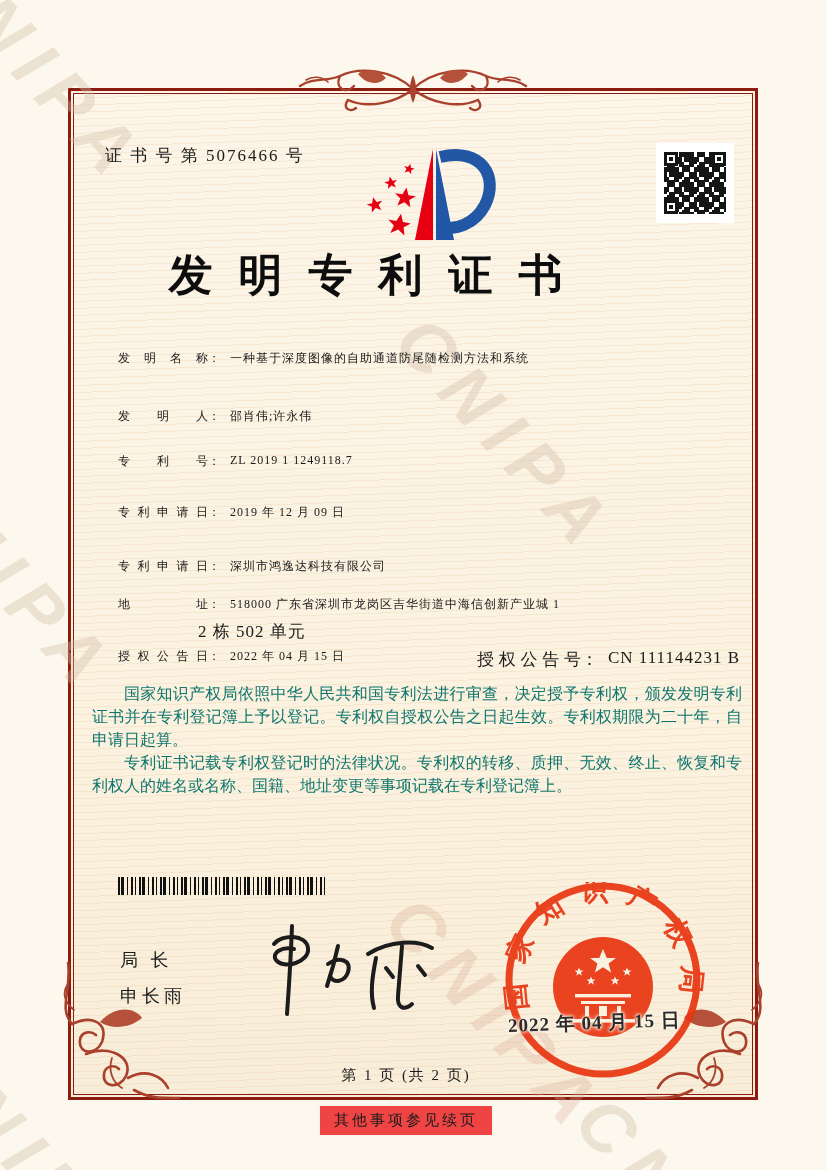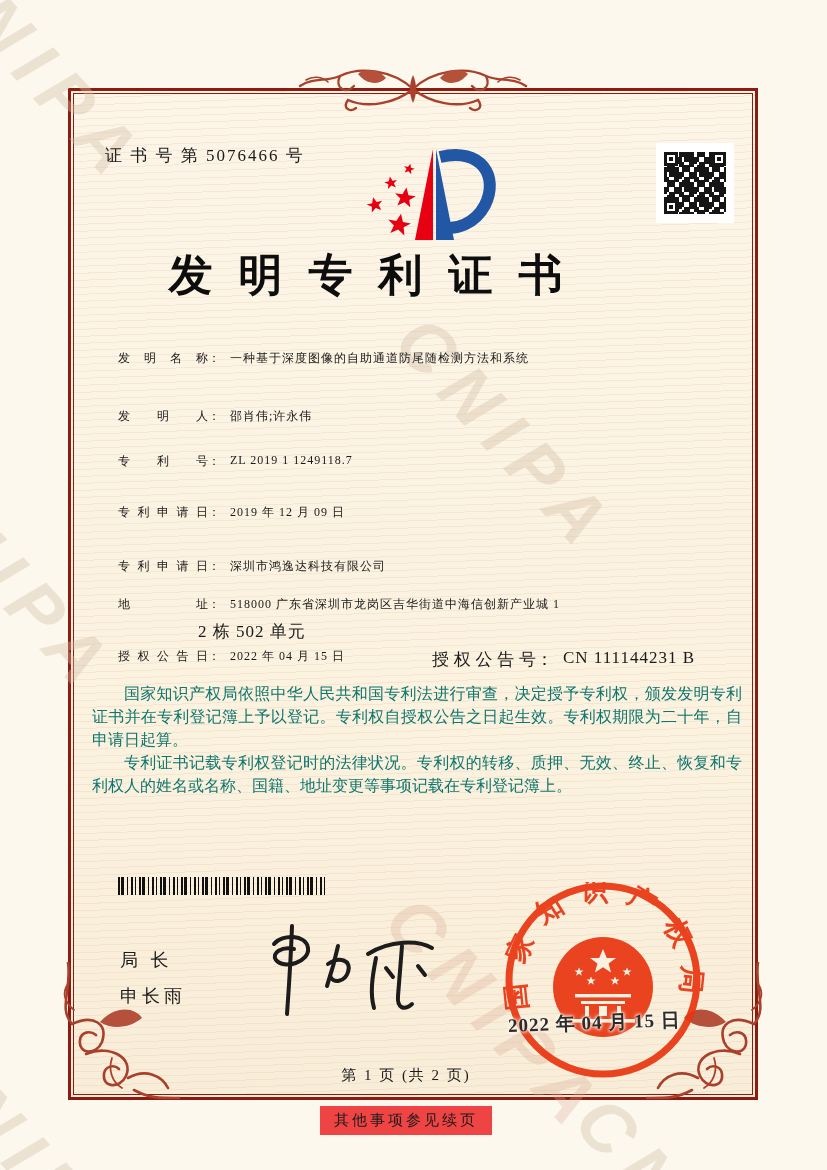--- a/index.html
+++ b/index.html
@@ -49,21 +49,21 @@
     font-size:44px;font-weight:bold;letter-spacing:26px;padding-left:13px;
     box-sizing:border-box;z-index:4;color:#0d0d0d;
   }
   
   .row{position:absolute;left:118px;font-size:12px;z-index:4;white-space:nowrap;}
   .lbl{display:inline-block;width:90px;text-align:justify;text-align-last:justify;vertical-align:top;}
   .colon{display:inline-block;vertical-align:top;}
   .val{display:inline-block;margin-left:10px;vertical-align:top;letter-spacing:1px;}
   .addr-line2{position:absolute;left:198px;top:620px;font-size:17px;letter-spacing:1px;z-index:4;}
   .grant2{position:absolute;left:432px;top:648px;font-size:17px;z-index:4;white-space:nowrap;}
-  .lbl6{display:inline-block;width:104px;text-align:justify;text-align-last:justify;}
+  .lbl6{display:inline-block;width:104px;text-align:justify;text-align-last:justify;margin-left:45px;}
   
   .paras{
     position:absolute;left:92px;top:682px;width:650px;z-index:4;
     font-size:16px;line-height:23px;text-align:justify;color:#0f766e;
   }
   .paras p{margin:0;text-indent:2em;}
   
   .barcode{
     position:absolute;left:118px;top:877px;width:210px;height:18px;z-index:4;
     background:repeating-linear-gradient(90deg,

